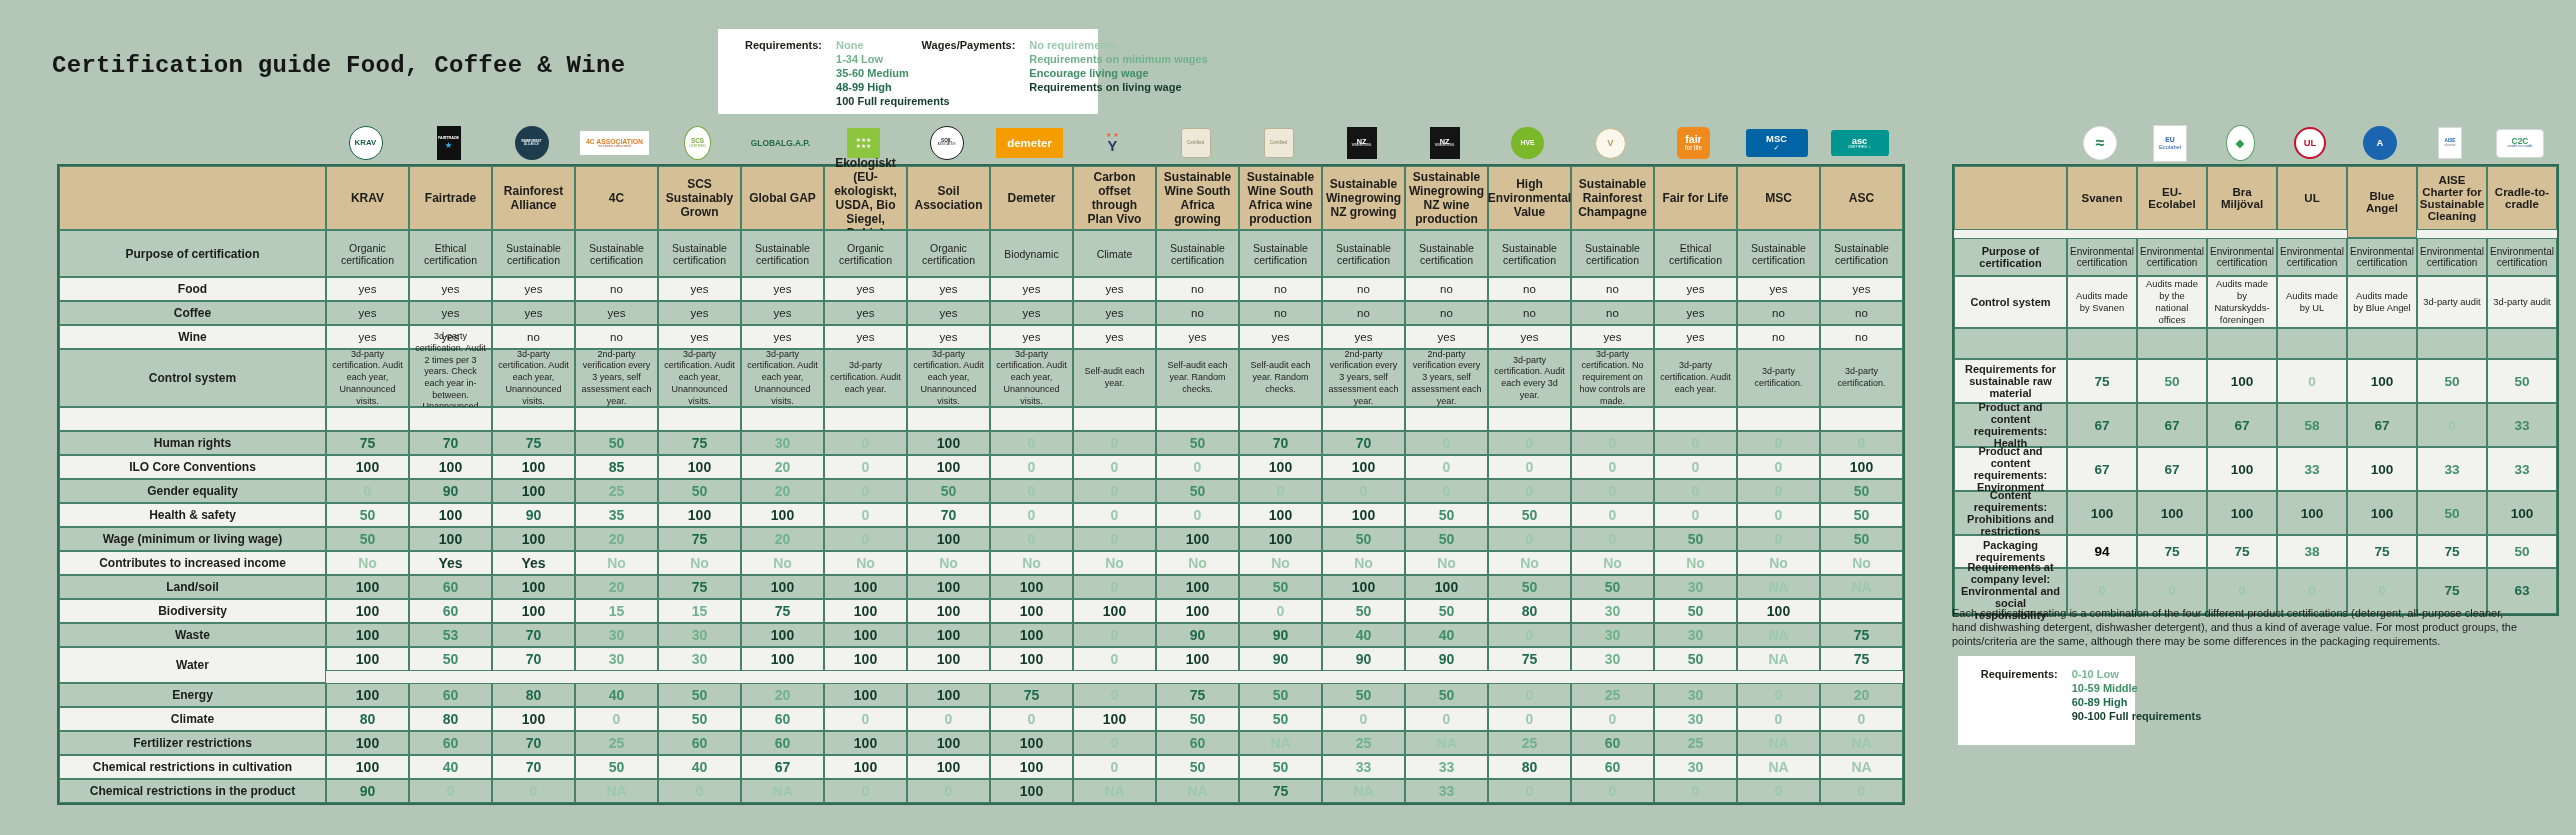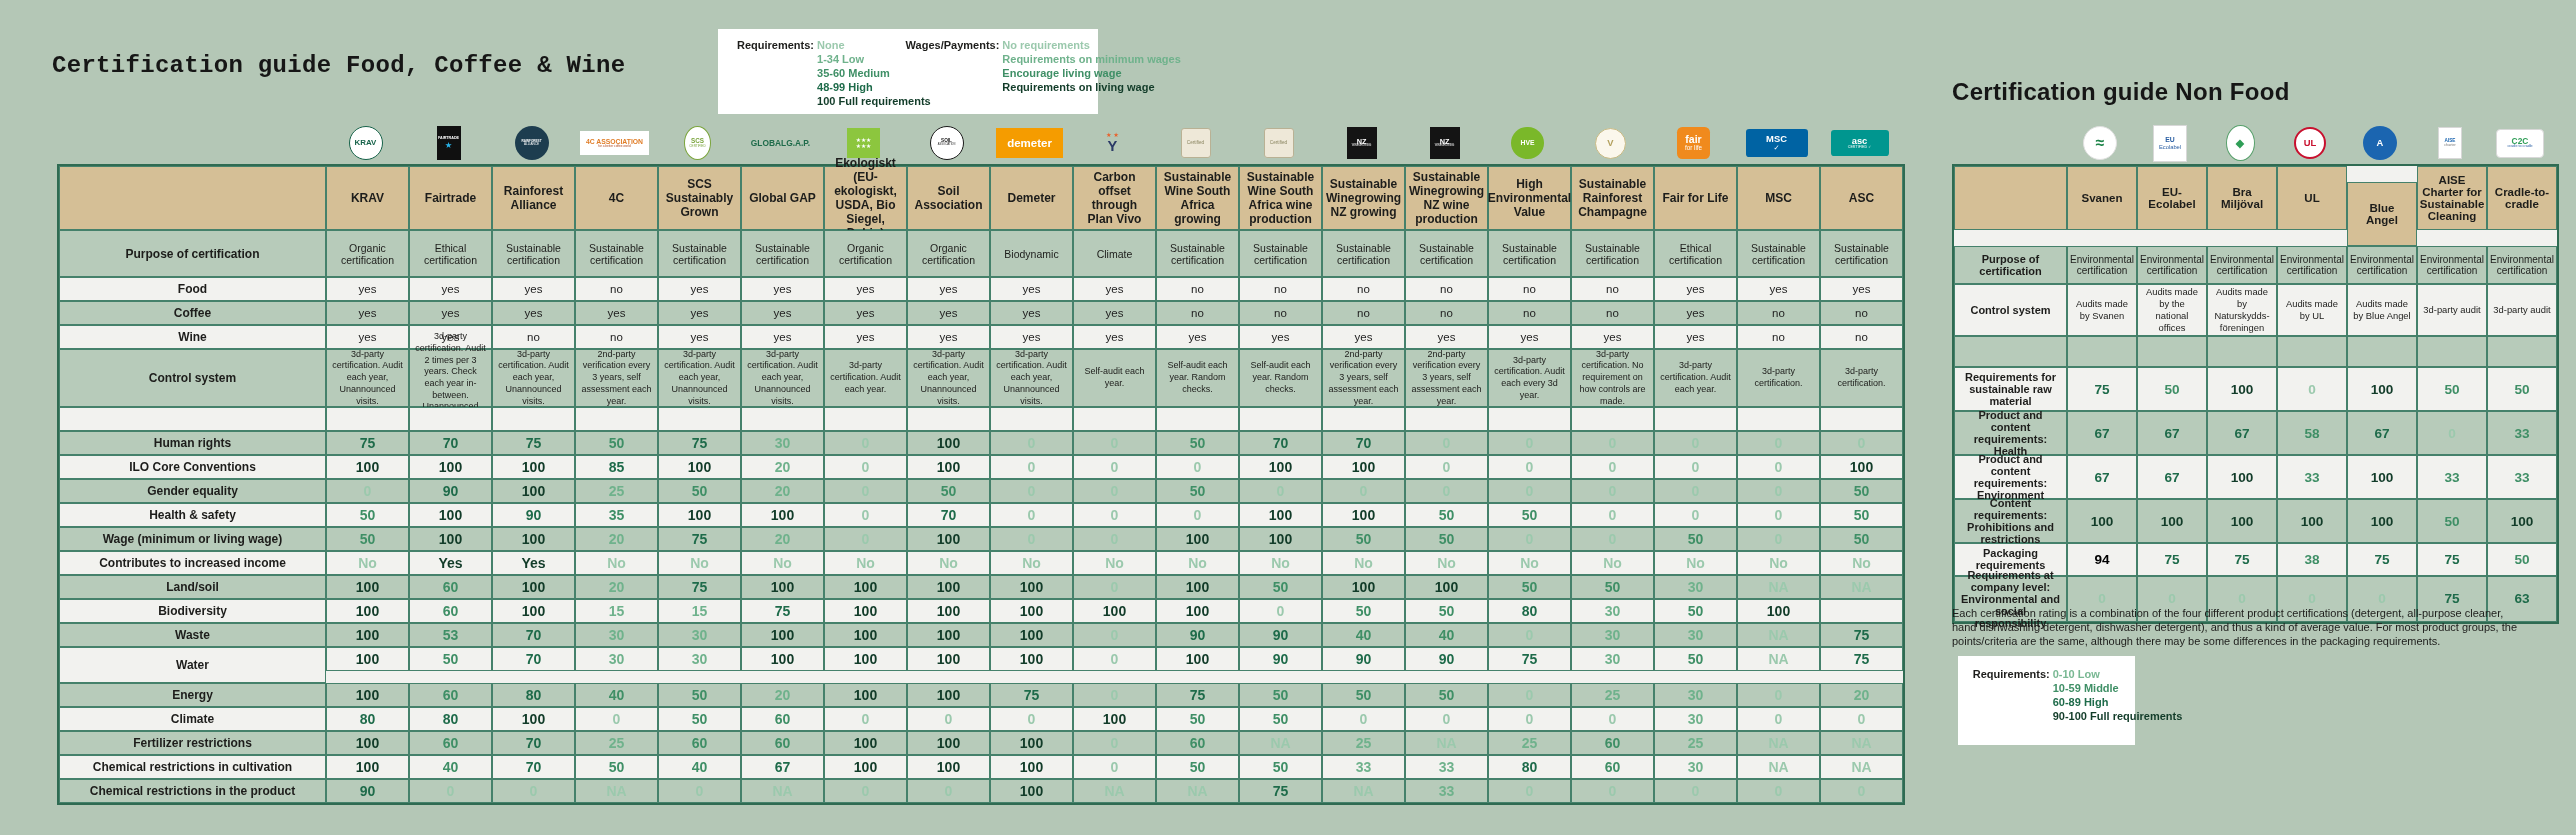--- a/index.html
+++ b/index.html
@@ -4,21 +4,21 @@
 <style>
   html,body{margin:0;padding:0;}
   body{font-family:"Liberation Sans", sans-serif;}
   #canvas{position:relative;width:2576px;height:836px;background:#b4c7b6;overflow:hidden;}
   h1{margin:0;position:absolute;font-size:24px;font-weight:700;color:#161616;letter-spacing:0.3px;}
   #left-title{left:52px;top:52px;font-family:Liberation Mono, monospace;}
   #right-title{left:1952px;top:78px;}
   .legend-box{position:absolute;background:#ffffff;box-sizing:border-box;display:flex;}
   #top-legend{left:718px;top:29px;width:380px;height:85px;padding:9.4px 0 0 19px;gap:13.6px;}
   #right-legend{left:1958px;top:656px;width:177px;height:89px;padding:10.5px 0 0 14.7px;}
-  .legend-group{display:flex;gap:3px;align-items:flex-start;}
+  .legend-group{display:flex;gap:14px;align-items:flex-start;margin-left:8px;}
   .legend-group.first{width:155px;}
   .legend-label{font-size:11px;font-weight:700;color:#1d1d1b;line-height:14px;white-space:nowrap;}
   .legend-items{display:flex;flex-direction:column;}
   .legend-item{font-size:11px;font-weight:700;line-height:14px;white-space:nowrap;}
   .logos-row{position:absolute;display:grid;height:38px;align-items:center;justify-items:center;}
   #left-logos{left:57px;top:124px;}
   #right-logos{left:1952px;top:124px;}
   .logo-cell{display:flex;align-items:center;justify-content:center;}
   .logo{display:flex;flex-direction:column;align-items:center;justify-content:center;box-sizing:border-box;text-align:center;}
   .logo span{display:block;}
@@ -615,21 +615,20 @@
       <div class="cell k-score row-green" style="height: 24px; color: rgb(30, 107, 74);">75</div>
       <div class="cell k-score row-green" style="height: 24px; color: rgb(155, 201, 173);">NA</div>
       <div class="cell k-score row-green" style="height: 24px; color: rgb(111, 178, 140);">33</div>
       <div class="cell k-score row-green" style="height: 24px; color: rgb(155, 201, 173);">0</div>
       <div class="cell k-score row-green" style="height: 24px; color: rgb(155, 201, 173);">0</div>
       <div class="cell k-score row-green" style="height: 24px; color: rgb(155, 201, 173);">0</div>
       <div class="cell k-score row-green" style="height: 24px; color: rgb(155, 201, 173);">0</div>
       <div class="cell k-score row-green" style="height: 24px; color: rgb(155, 201, 173);">0</div>
     </div>
 
-  <h1 id="right-title">Certification guide Non Food</h1>
   <div id="right-logos" class="logos-row" style="grid-template-columns: 113px repeat(7, 70px);">
       <div class="logo-cell"></div>
       <div class="logo-cell">
         <div class="logo" style="width: 34px; height: 34px; background: rgb(255, 255, 255); border: 0.5px solid rgb(224, 224, 224); border-radius: 50%;">
           <span style="color: rgb(30, 132, 73); font-size: 15.7px; font-weight: 700; line-height: 1.05;">≈</span>
         </div>
       </div>
       <div class="logo-cell">
         <div class="logo" style="width: 34px; height: 37px; background: rgb(255, 255, 255); border: 0.5px solid rgb(216, 216, 216); border-radius: 0px;">
           <span style="color: rgb(43, 95, 163); font-size: 6.8px; font-weight: 700; line-height: 1.05;">EU</span>
@@ -663,21 +662,21 @@
           <span style="color: rgb(43, 95, 163); font-size: 3.7px; font-weight: 400; line-height: 1.05;">cradle to cradle</span>
         </div>
       </div>
     </div>
   <div id="right-table" class="cert-table right" style="grid-template-columns: 113px repeat(7, 70px);">
       <div class="cell header-cell" style="height: 64px;"></div>
       <div class="cell header-cell" style="height: 64px;">Svanen</div>
       <div class="cell header-cell" style="height: 64px;">EU-Ecolabel</div>
       <div class="cell header-cell" style="height: 64px;">Bra Miljöval</div>
       <div class="cell header-cell" style="height: 64px;">UL</div>
-      <div class="cell header-cell" style="height: 64px; margin-top: 16px;">Blue Angel</div>
+      <div class="cell header-cell" style="height: 72px;">Blue Angel</div>
       <div class="cell header-cell" style="height: 64px;">AISE Charter for Sustainable Cleaning</div>
       <div class="cell header-cell" style="height: 64px;">Cradle-to-cradle</div>
       <div class="cell label-cell row-green" style="height: 38px;">Purpose of certification</div>
       <div class="cell k-purpose row-green" style="height: 38px;">Environmental certification</div>
       <div class="cell k-purpose row-green" style="height: 38px;">Environmental certification</div>
       <div class="cell k-purpose row-green" style="height: 38px;">Environmental certification</div>
       <div class="cell k-purpose row-green" style="height: 38px;">Environmental certification</div>
       <div class="cell k-purpose row-green" style="height: 38px;">Environmental certification</div>
       <div class="cell k-purpose row-green" style="height: 38px;">Environmental certification</div>
       <div class="cell k-purpose row-green" style="height: 38px;">Environmental certification</div>

